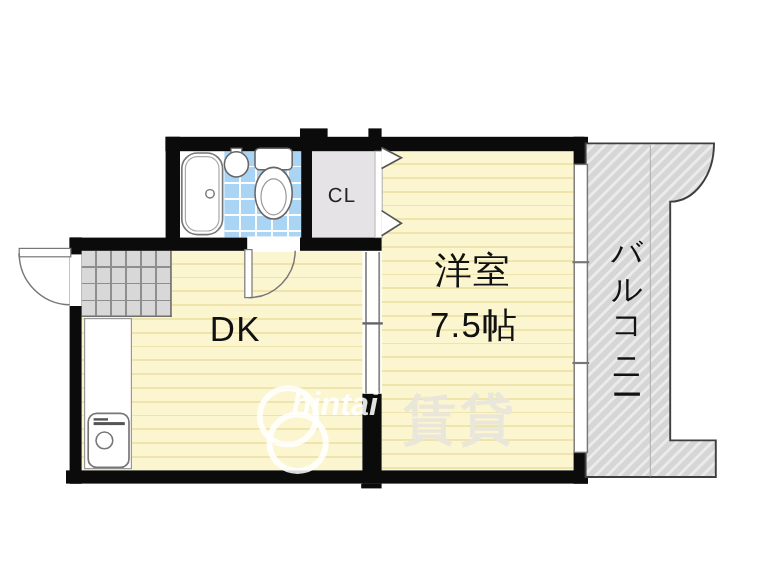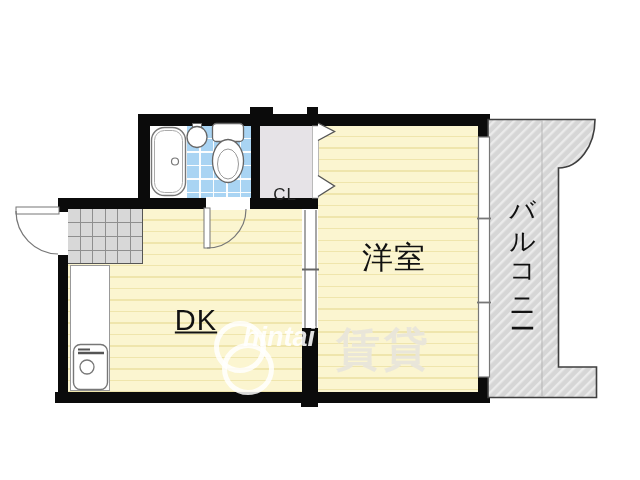--- a/index.html
+++ b/index.html
@@ -12,21 +12,21 @@
   .tile{position:absolute;background-color:#A9D4F3;
         background-image:repeating-linear-gradient(to right,transparent 0 12px,rgba(255,255,255,.95) 12px 13.5px),
                          repeating-linear-gradient(to bottom,transparent 0 12px,rgba(255,255,255,.95) 12px 13.5px);}
   .closet{position:absolute;background:#E6E3E7;}
   .bathroom{position:absolute;background:#fff;}
   .genkan{position:absolute;box-sizing:border-box;background-color:#D8D8D8;
         background-image:repeating-linear-gradient(to right,transparent 0 11.5px,#8E8E8E 11.5px 12.5px),
                          repeating-linear-gradient(to bottom,transparent 0 13px,#8E8E8E 13px 14px);
         border-right:1px solid #555;border-bottom:1px solid #555;}
   .counter{position:absolute;box-sizing:border-box;background:#fff;border:1px solid #999;}
-  .label{position:absolute;color:#111;white-space:nowrap;transform:translate(-50%,-50%);margin-top:32px;}
+  .label{position:absolute;color:#111;white-space:nowrap;transform:translate(-50%,-50%);}
   .lbl-room{font-size:29px;letter-spacing:1px;}
   .lbl-cl{font-size:17px;color:#222;letter-spacing:1px;}
   .lbl-balcony{position:absolute;writing-mode:vertical-rl;text-orientation:mixed;
         font-size:26px;letter-spacing:4px;color:#111;transform:none;}
   svg.overlay{position:absolute;left:0;top:0;z-index:5;}
   .wm{position:absolute;z-index:7;font-weight:bold;}
   .wm-circle{position:absolute;z-index:7;border:5px solid rgba(255,255,255,.85);border-radius:50%;}
   .wm-light{color:rgba(255,255,255,.88);}
   .wm-brand{color:rgba(232,229,218,.95);}
   .z1{z-index:1}.z2{z-index:2}.z4{z-index:4}.z6{z-index:6}
@@ -100,22 +100,23 @@
 
     <rect x="16" y="207" width="43" height="7" fill="#fff" stroke="#777" stroke-width="1"></rect>
     <path d="M 16 211 A 43 43 0 0 0 58 254" fill="none" stroke="#777" stroke-width="1.2"></path>
 
     <rect x="73.5" y="344.5" width="34" height="45" rx="7" fill="#fff" stroke="#777" stroke-width="1.4"></rect>
     <line x1="78" y1="353" x2="104" y2="353" stroke="#555" stroke-width="2.5"></line>
     <line x1="78" y1="349.5" x2="90" y2="349.5" stroke="#555" stroke-width="2"></line>
     <circle cx="87" cy="367" r="7" fill="#fff" stroke="#777" stroke-width="1.3"></circle>
   </svg>
 
-  <div class="label lbl-room z6" style="left:196px;top:288px;text-decoration:underline;">DK</div>
+  <div class="label lbl-room z6" style="left:196px;top:276px;">DK</div>
   <div class="label lbl-room z6" style="left:394px;top:226px;font-size:31px;">洋室</div>
+  <div class="label lbl-room z6" style="left:395px;top:272px;">7.5帖</div>
   <div class="label lbl-cl z6" style="left:285px;top:163px;">CL</div>
   <div class="lbl-balcony z6" style="left:506px;top:181px;">バルコニー</div>
 
   <div class="wm-circle" style="left:214px;top:321px;width:42px;height:42px;"></div>
   <div class="wm-circle" style="left:222px;top:343px;width:42px;height:42px;"></div>
   <div class="wm wm-light" style="left:243px;top:322px;font-size:27px;font-style:italic;">hintai</div>
   <div class="wm wm-brand" style="left:336px;top:320px;font-size:44px;letter-spacing:4px;text-align:right;">賃貸</div>
 
 </div>
 

